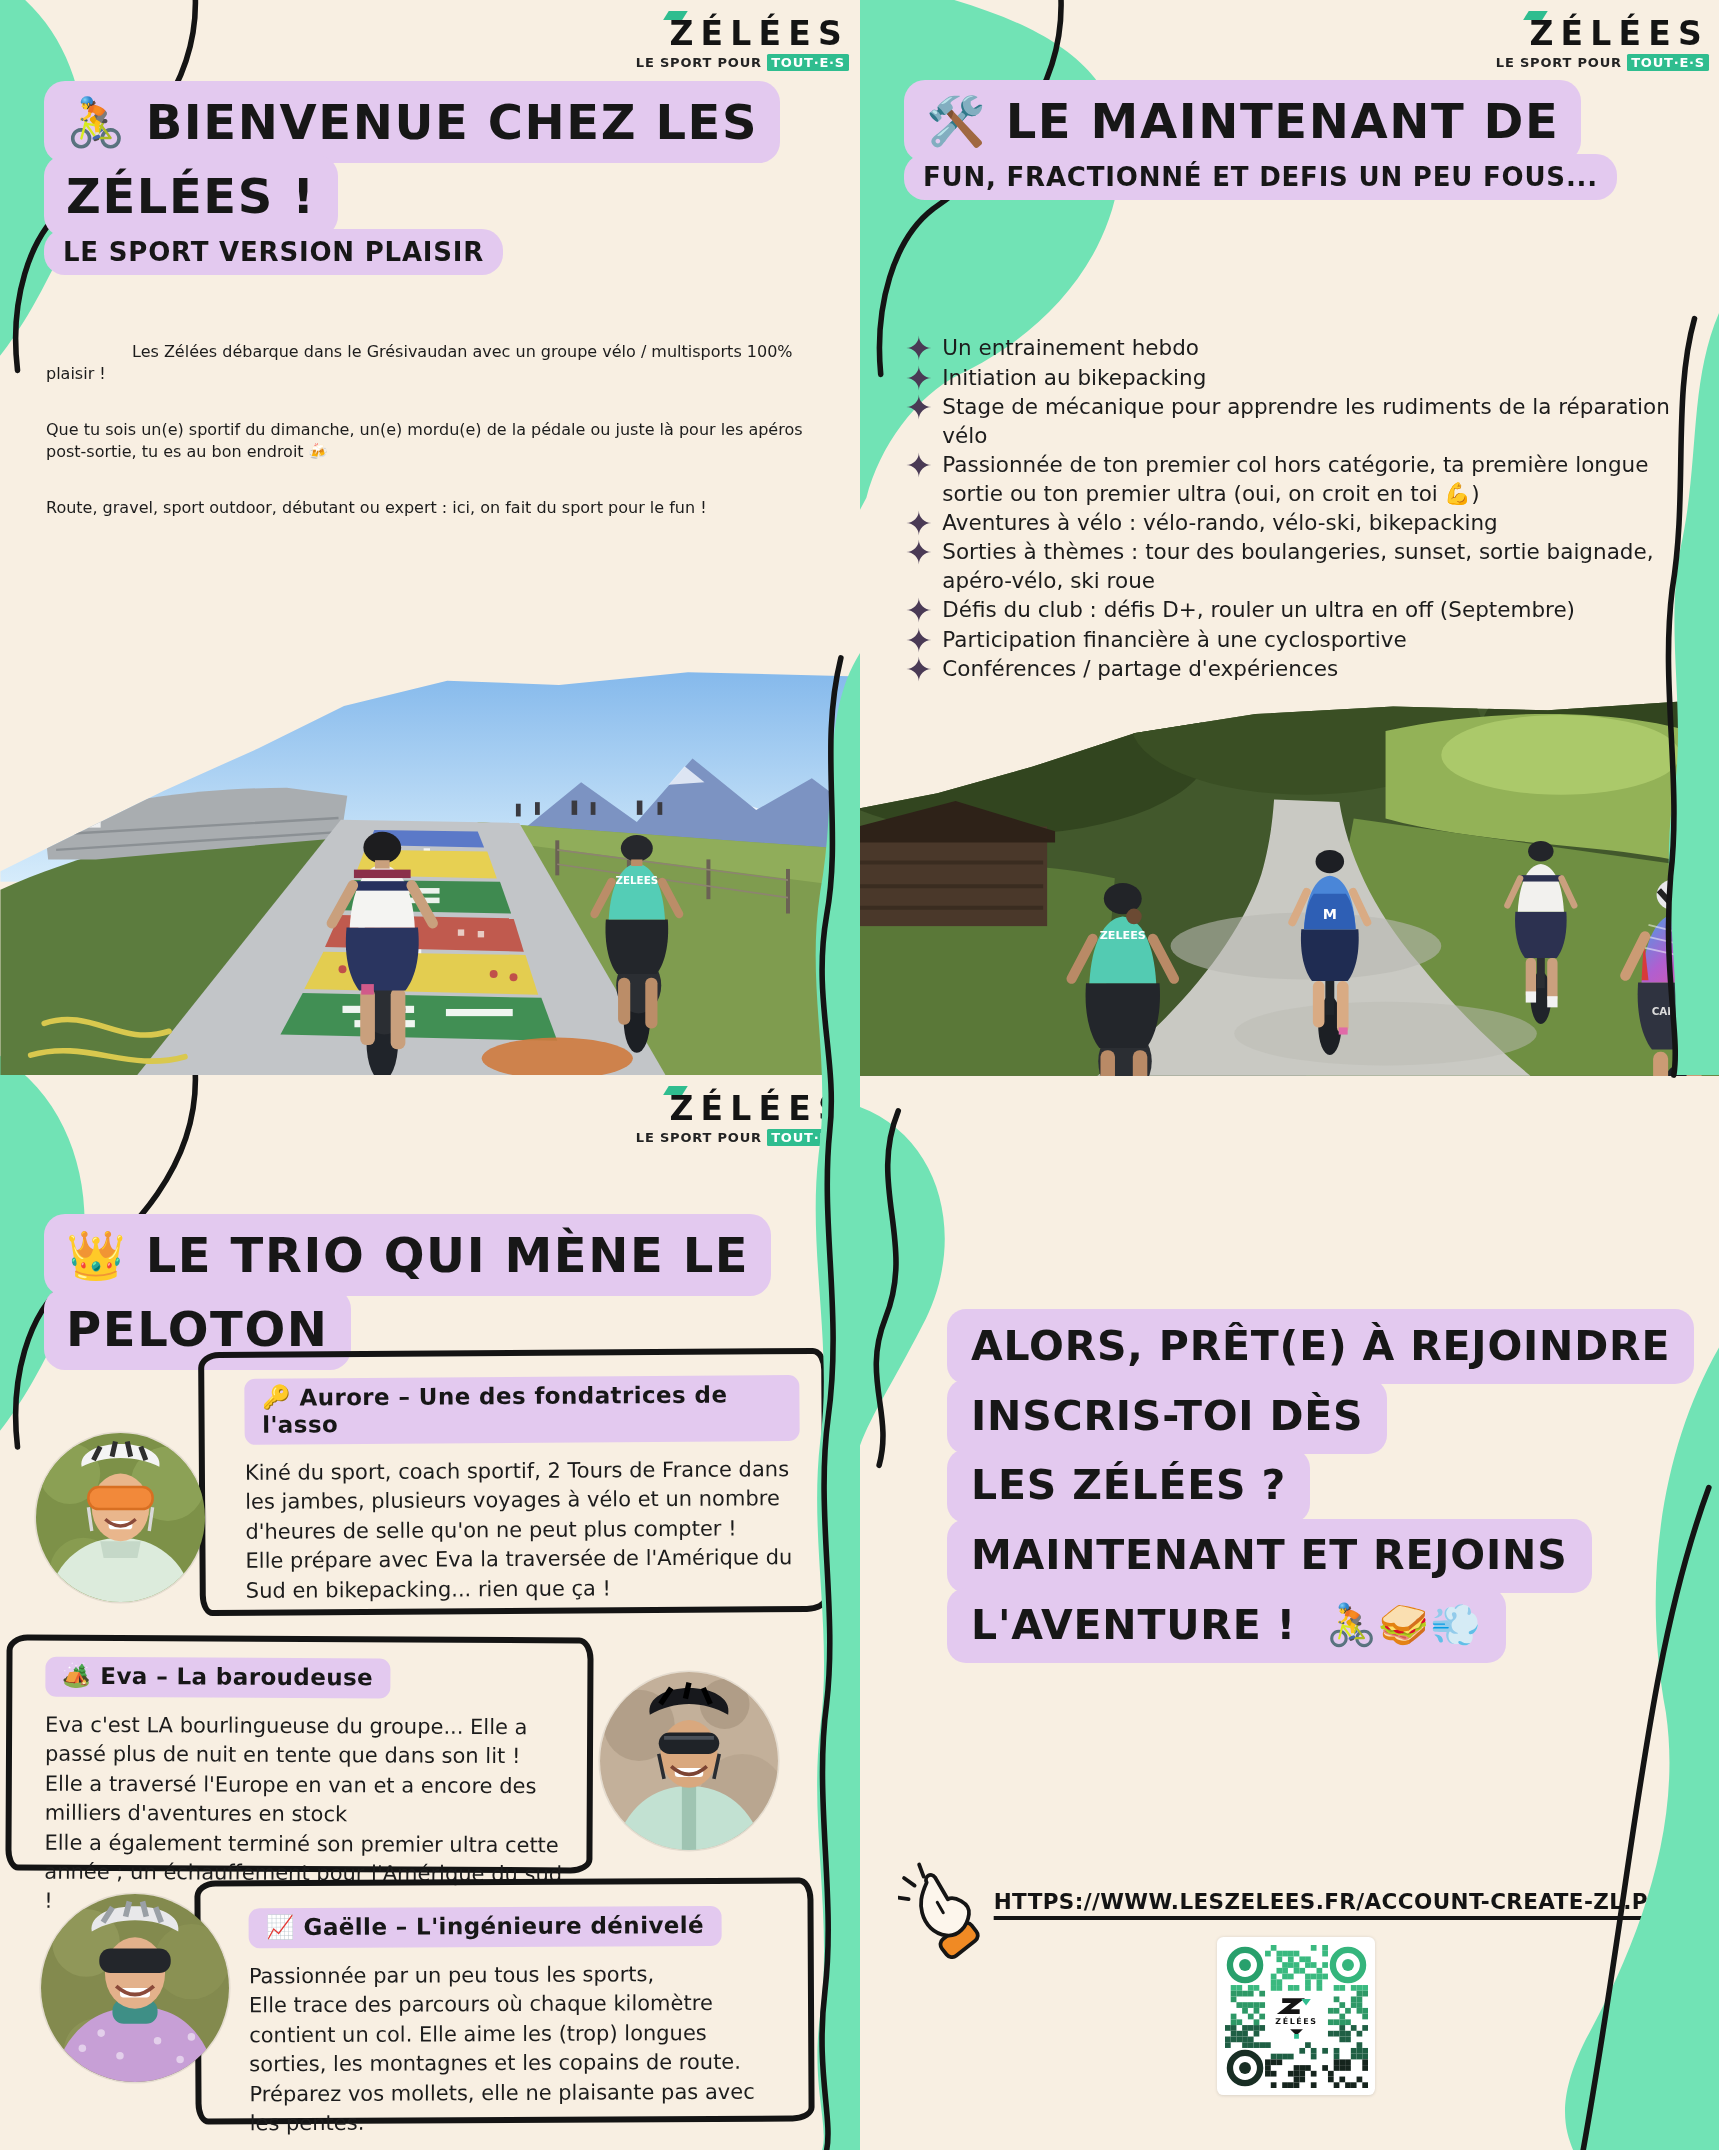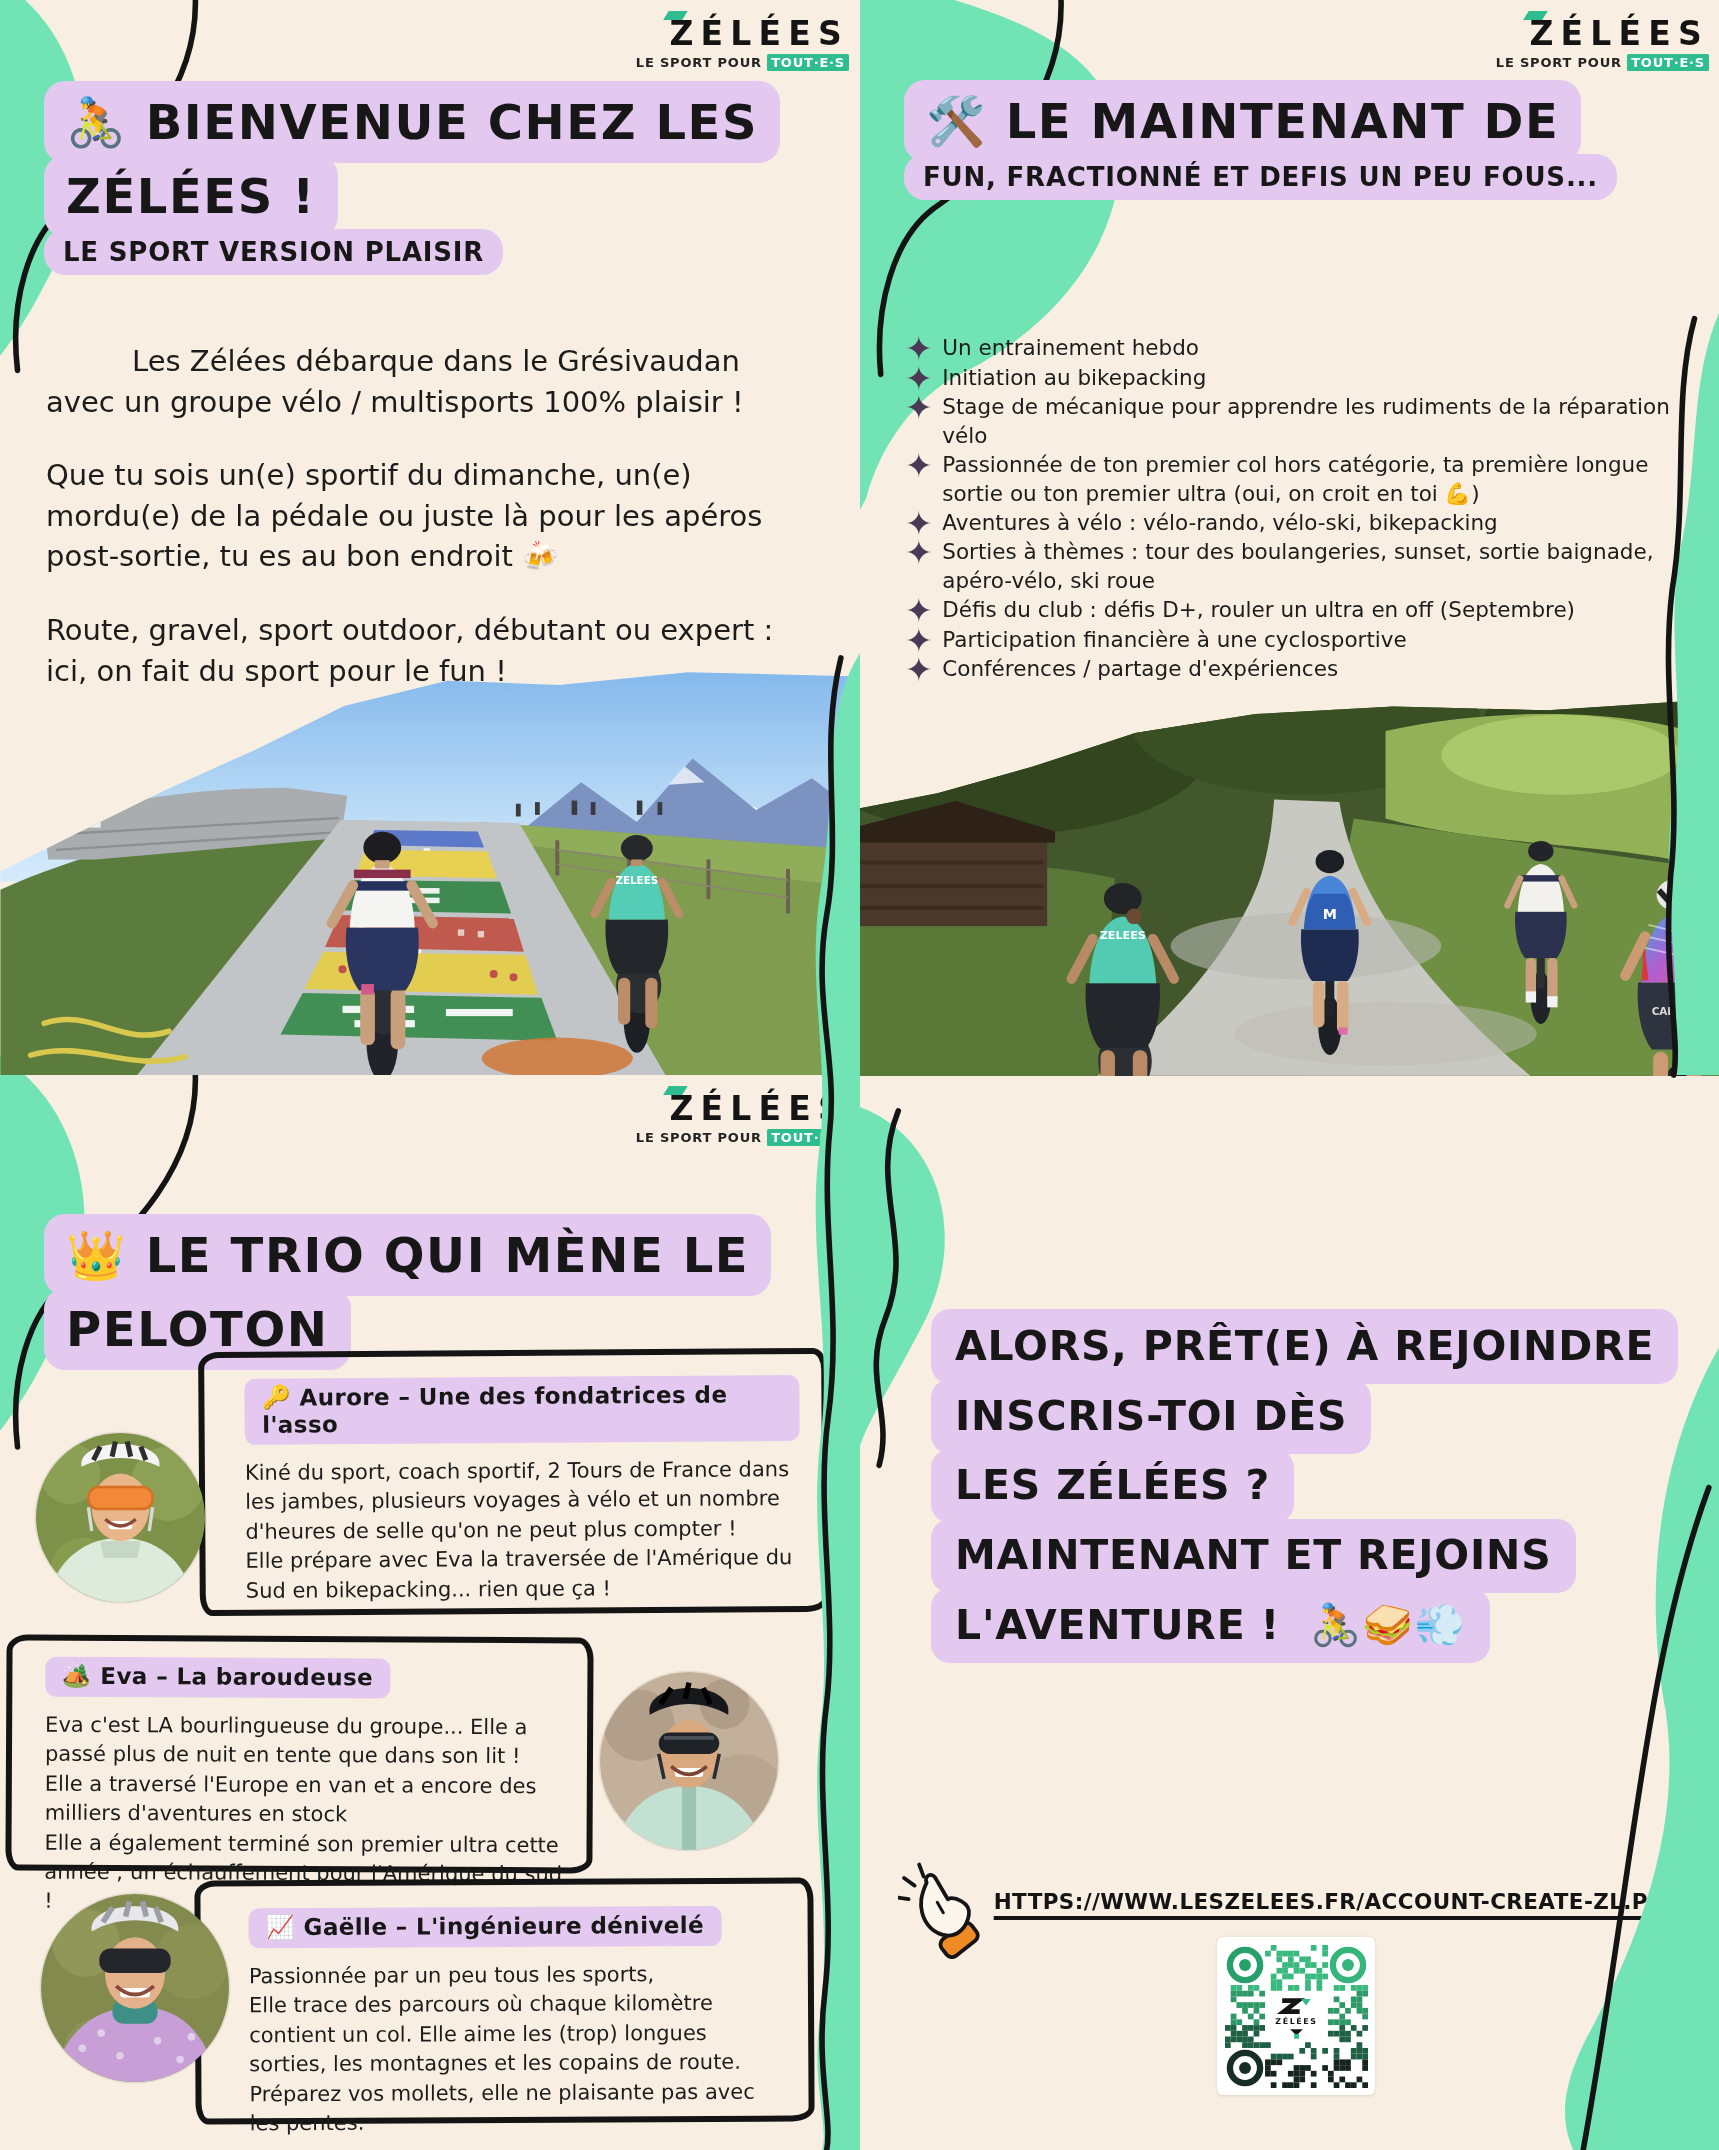--- a/index.html
+++ b/index.html
@@ -26,21 +26,21 @@
   .title-wrap{position:absolute;}
   .title-wrap > div{margin-top:-8px;}
   .title-wrap > div:first-child{margin-top:0;}
   .hl{display:inline-block; background:var(--lav); border-radius:21px; padding:11px 22px;}
   .big{font-size:48px; font-weight:800; letter-spacing:1.6px; line-height:1.25;}
   .sub{font-size:26px; font-weight:700; letter-spacing:0.8px; padding:8px 19px;}
   .emoji{font-weight:400;}
 
   
   .paras{position:absolute; left:46px; top:341px; width:768px;}
-  .paras p{font-size:29px; line-height:1.4; margin-bottom:33px; color:#1c1c1c;}
+  .paras p{font-size:16px; line-height:1.4; margin-bottom:33px; color:#1c1c1c;}
   .paras p:first-child{text-indent:86px;}
 
   
   .prog-list{position:absolute; left:45px; top:334px; width:796px; list-style:none;}
   .prog-list li{display:flex; gap:9.6px; font-size:21.5px; line-height:1.34; color:#1c1c1c;}
   .star{flex:0 0 27px; text-align:center; color:var(--plum); font-size:33px; line-height:0.9;}
 
   
   .photo{position:absolute; left:0; width:860px; overflow:hidden;}
   .photo-tl{top:651px; height:424px;
@@ -58,21 +58,21 @@
   .member-pill{display:inline-block; background:var(--lav); border-radius:11px; padding:6.4px 17.5px;
     font-size:23px; font-weight:700; letter-spacing:0.4px;}
   .bio{margin-top:14.3px; font-size:21px; line-height:1.4; white-space:pre-line; color:#1c1c1c;}
   .avatar{position:absolute; border-radius:50%; overflow:hidden; box-shadow:0 0 0 1.6px rgba(0,0,0,0.08);}
   .av-aurore{left:36px; top:358px; width:169px; height:169px;}
   .av-eva{left:600px; top:597px; width:178px; height:178px;}
   .av-gaelle{left:41px; top:819px; width:188px; height:188px;}
   .avatar svg{display:block; width:100%; height:100%;}
 
   
-  .cta{position:absolute; left:71px; top:239px;text-decoration:underline;}
+  .cta{position:absolute; left:87px; top:239px;text-decoration:underline;}
   .cta > div{margin-top:-4.8px;}
   .cta-line{font-size:41px; font-weight:800; letter-spacing:0.8px; padding:12.7px 24px; border-radius:19px; line-height:1.2;}
   .url-row{position:absolute; left:38px; top:792px; display:flex; align-items:flex-start; gap:12.7px;}
   .hand{width:83px; height:100px; flex:0 0 auto; margin-top:-8px;}
   .url{font-size:21.5px; font-weight:800; letter-spacing:0.4px; color:#141414; text-decoration:underline;
     text-decoration-thickness:4px; text-underline-offset:7.2px; margin-top:22px; display:inline-block;}
   .qr-card{position:absolute; left:357px; top:862px; width:158px; height:158px; background:#fff;
     border-radius:6.4px; display:flex; align-items:center; justify-content:center; box-shadow:0 0.8px 3.2px rgba(0,0,0,0.12);}
 </style>
 </head>

